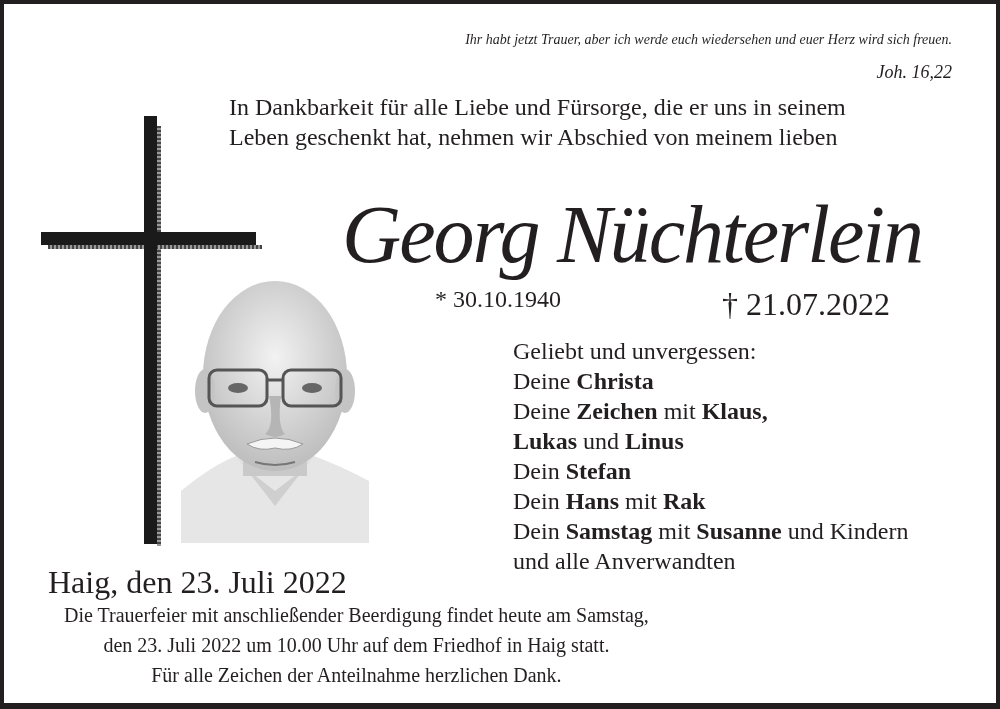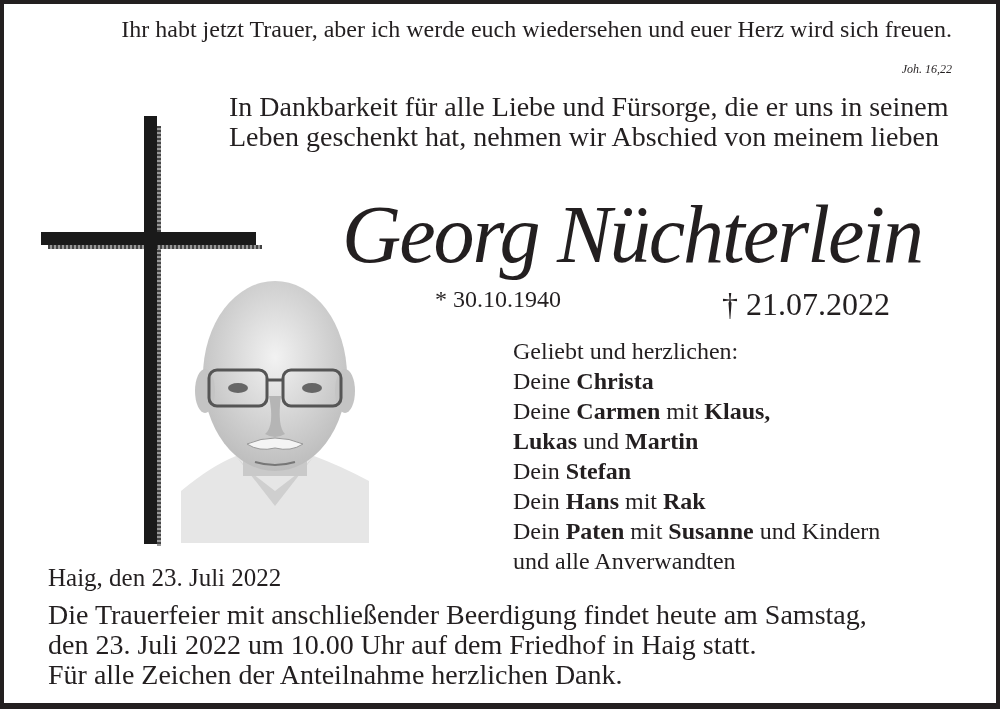--- a/index.html
+++ b/index.html
@@ -1,28 +1,28 @@
 <!DOCTYPE html>
 <html><head>
 <meta charset="utf-8">
 <style>
   html, body { margin:0; padding:0; }
   body { width:1000px; height:709px; background:#231f20; overflow:hidden; }
   .page { position:absolute; left:4px; top:4px; width:992px; height:699px; background:#fff; }
   .serif { font-family:"Liberation Serif","DejaVu Serif",serif; color:#231f20; }
-  .motto { position:absolute; right:44px; top:12px; font-size:24px; white-space:nowrap; }
-  .ref { position:absolute; right:44px; top:58px; font-style:italic; font-size:12px; }
-  .intro { position:absolute; left:225px; top:88px; font-size:28px; line-height:30px; white-space:nowrap; }
+  .motto { position:absolute; right:44px; top:28px; font-style:italic; font-size:14px; white-space:nowrap; }
+  .ref { position:absolute; right:44px; top:58px; font-style:italic; font-size:18px; }
+  .intro { position:absolute; left:225px; top:88px; font-size:24px; line-height:30px; white-space:nowrap; }
   .name { position:absolute; left:338px; top:186px; font-size:82px; line-height:90px; letter-spacing:-2px; white-space:nowrap;font-style:italic; }
   .born { position:absolute; left:431px; top:282px; font-size:24px; }
   .died { position:absolute; left:718px; top:282px; font-size:32px; }
   .mourners { position:absolute; left:509px; top:332px; font-size:24px; line-height:30px; white-space:nowrap; }
   .mourners b { font-weight:bold; }
-  .place { position:absolute; left:44px; top:560px; font-size:25px; }
-  .funeral { position:absolute; left:44px; top:596px; font-size:28px; line-height:30px; white-space:nowrap; }
+  .place { position:absolute; left:44px; top:560px; font-size:32px; }
+  .funeral { position:absolute; left:60px; top:596px; font-size:20px; line-height:30px; white-space:nowrap;text-align:center; }
   .cross-v { position:absolute; left:140px; top:112px; width:13px; height:428px; background:#1a1a1a; }
   .cross-v-shade { position:absolute; left:153px; top:122px; width:4px; height:420px; background:repeating-linear-gradient(#444 0 2px,#999 2px 4px); }
   .cross-h { position:absolute; left:37px; top:228px; width:215px; height:13px; background:#1a1a1a; }
   .cross-h-shade { position:absolute; left:44px; top:241px; width:214px; height:4px; background:repeating-linear-gradient(90deg,#444 0 2px,#999 2px 4px); }
   .photo { position:absolute; left:177px; top:272px; width:188px; height:267px; overflow:hidden; background:#fff; }
 </style>
 </head>
 <body>
 
 <div class="page">
@@ -65,28 +65,28 @@
       <path d="M88 120 Q94 150 84 158 Q94 164 104 158 Q96 150 100 120" fill="#b5b5b5"></path>
       <path d="M66 168 Q94 156 122 168 Q110 176 94 172 Q78 176 66 168 Z" fill="#f4f4f4" stroke="#999"></path>
       <path d="M74 186 Q94 192 114 186" fill="none" stroke="#777" stroke-width="2"></path>
     </svg>
   </div>
 
   <div class="born serif">* 30.10.1940</div>
   <div class="died serif">† 21.07.2022</div>
 
   <div class="mourners serif">
-    <div>Geliebt und herzlichen:</div>
+    <div>Geliebt und unvergessen:</div>
     <div id="mourner-lines">
         <div><span>Deine </span><b>Christa</b></div>
-        <div><span>Deine </span><b>Carmen</b><span> mit </span><b>Klaus,</b></div>
-        <div><b>Lukas</b><span> und </span><b>Martin</b></div>
+        <div><span>Deine </span><b>Zeichen</b><span> mit </span><b>Klaus,</b></div>
+        <div><b>Lukas</b><span> und </span><b>Linus</b></div>
         <div><span>Dein </span><b>Stefan</b></div>
         <div><span>Dein </span><b>Hans</b><span> mit </span><b>Rak</b></div>
-        <div><span>Dein </span><b>Paten</b><span> mit </span><b>Susanne</b><span> und Kindern</span></div>
+        <div><span>Dein </span><b>Samstag</b><span> mit </span><b>Susanne</b><span> und Kindern</span></div>
         <div><span>und alle Anverwandten</span></div>
       </div>
   </div>
 
   <div class="place serif">Haig, den 23. Juli 2022</div>
 
   <div class="funeral serif">
     <div>Die Trauerfeier mit anschließender Beerdigung findet heute am Samstag,</div>
     <div>den 23. Juli 2022 um 10.00 Uhr auf dem Friedhof in Haig statt.</div>
     <div>Für alle Zeichen der Anteilnahme herzlichen Dank.</div>

